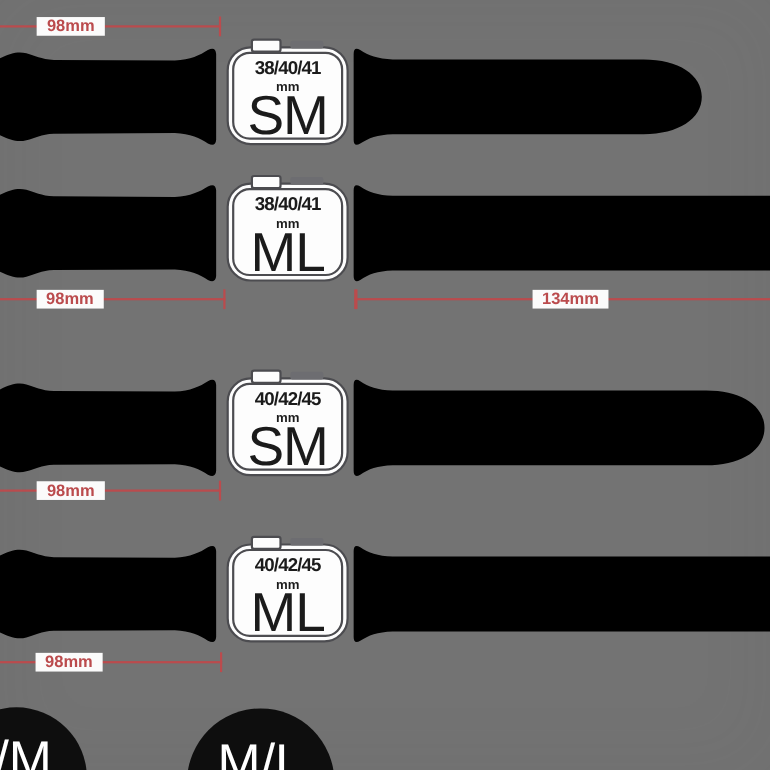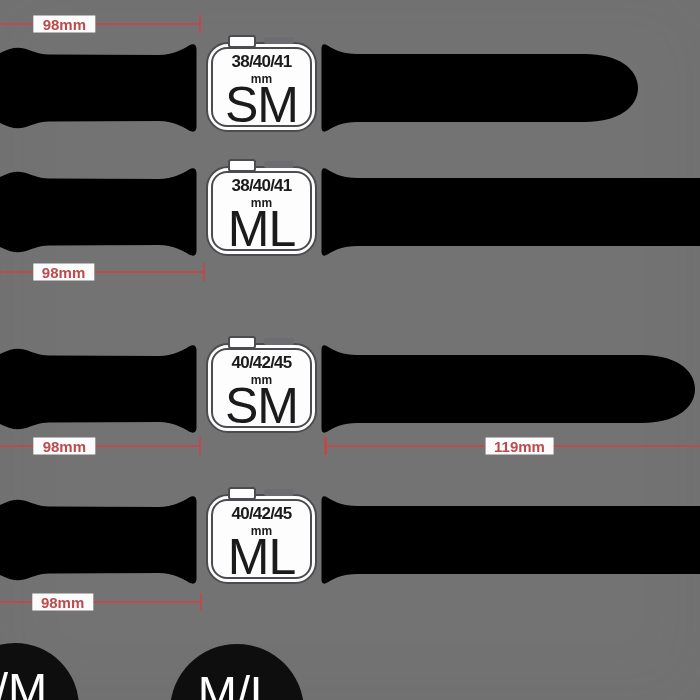--- a/index.html
+++ b/index.html
@@ -91,45 +91,45 @@
       <div class="w-size">38/40/41</div>
       <div class="w-unit">mm</div>
       <div class="w-fit">ML</div>
     </div>
   </div>
   <div class="measure" style="left:0;top:263px;width:205px;">
     <span class="line"></span>
     <span class="tick t-right"></span>
     <span class="label" style="left:31%;">98mm</span>
   </div>
+  <div class="measure" style="left:322px;top:263px;width:378px;">
+    <span class="line"></span>
+    <span class="tick t-left"></span>
+    <span class="label" style="left:52%;">134mm</span>
+  </div>
 
   <svg class="strap" style="left:1px;top:344px;" width="200" height="90" viewBox="0 0 200 90">
       <use href="#p-strap-left"></use>
     </svg>
   <svg class="strap" style="left:319px;top:344px;" width="380" height="90" viewBox="0 0 380 90">
       <use href="#p-strap-right-cap-edge"></use>
     </svg>
   <div class="watch" style="left:206px;top:343px;">
     <span class="tab tab-outline"></span>
     <span class="tab tab-filled"></span>
     <div class="screen">
       <div class="w-size">40/42/45</div>
       <div class="w-unit">mm</div>
       <div class="w-fit">SM</div>
     </div>
   </div>
   <div class="measure" style="left:0;top:437px;width:201px;">
     <span class="line"></span>
     <span class="tick t-right"></span>
     <span class="label" style="left:32%;">98mm</span>
-  </div>
-  <div class="measure" style="left:324px;top:437px;width:376px;">
-    <span class="line"></span>
-    <span class="tick t-left"></span>
-    <span class="label" style="left:52%;">119mm</span>
   </div>
 
   <svg class="strap" style="left:1px;top:495px;" width="200" height="90" viewBox="0 0 200 90">
       <use href="#p-strap-left"></use>
     </svg>
   <svg class="strap" style="left:319px;top:495px;" width="382" height="90" viewBox="0 0 382 90">
       <use href="#p-strap-right-long"></use>
     </svg>
   <div class="watch" style="left:206px;top:494px;">
     <span class="tab tab-outline"></span>

